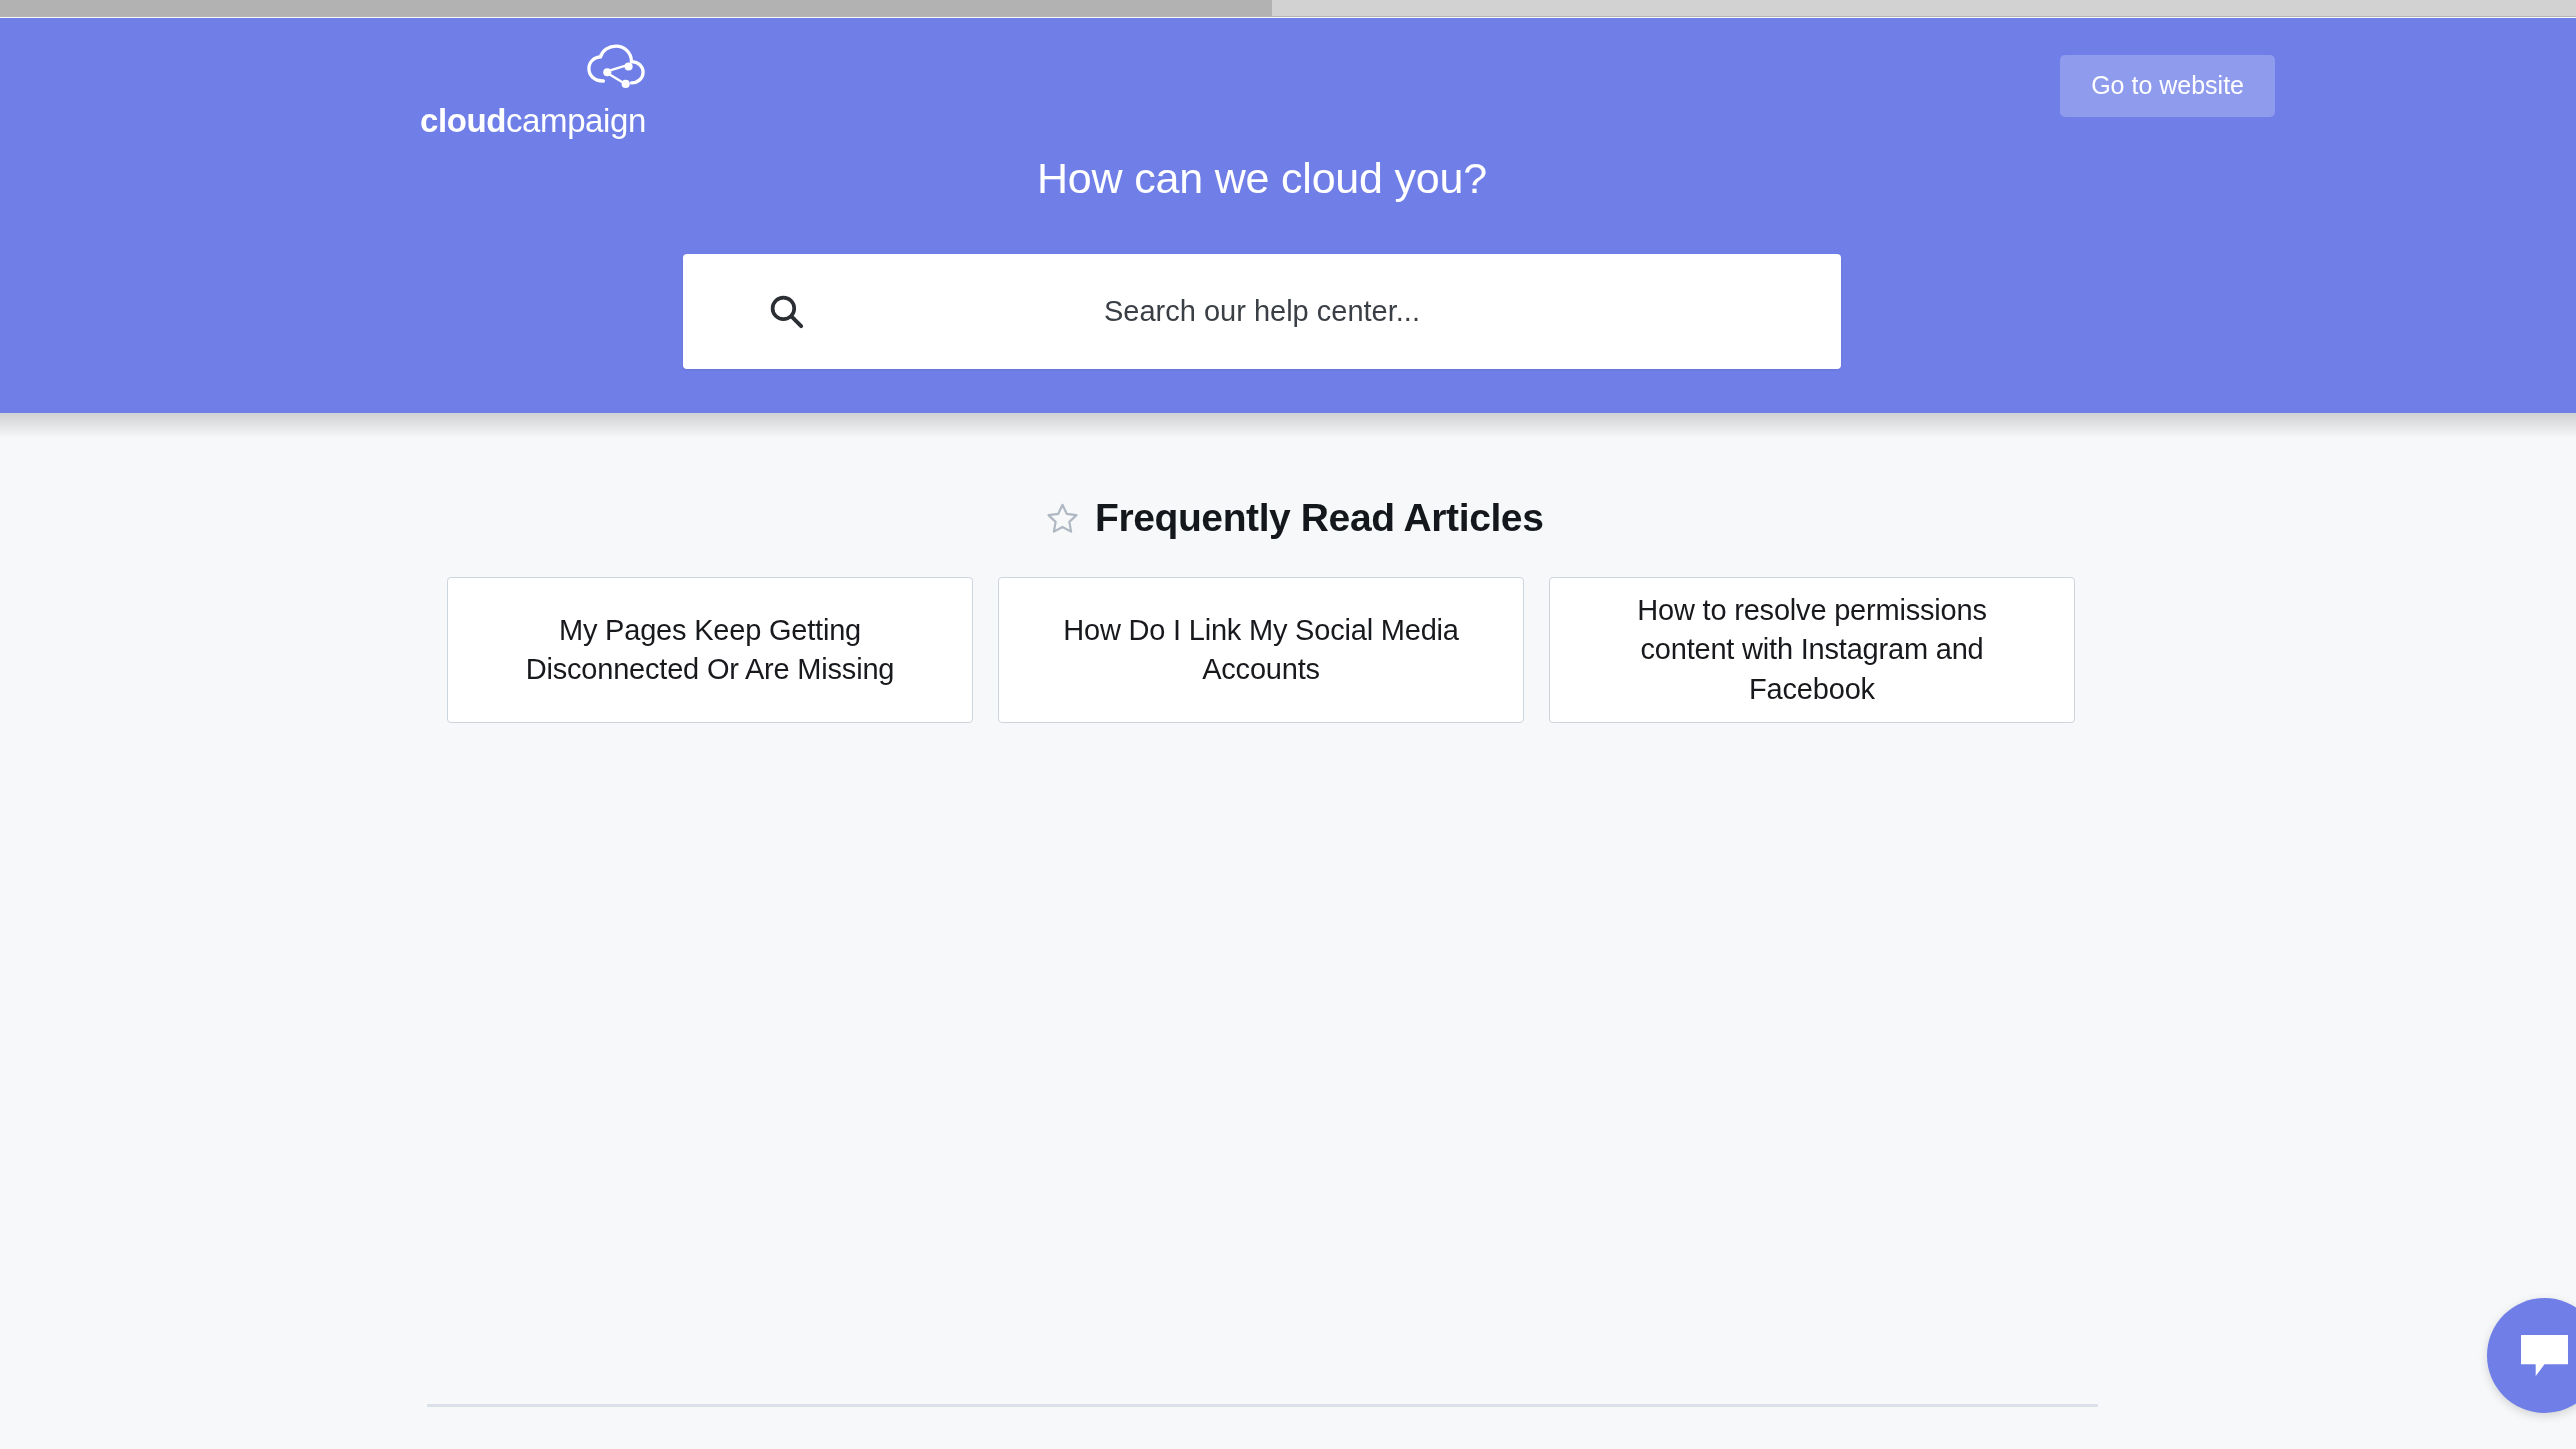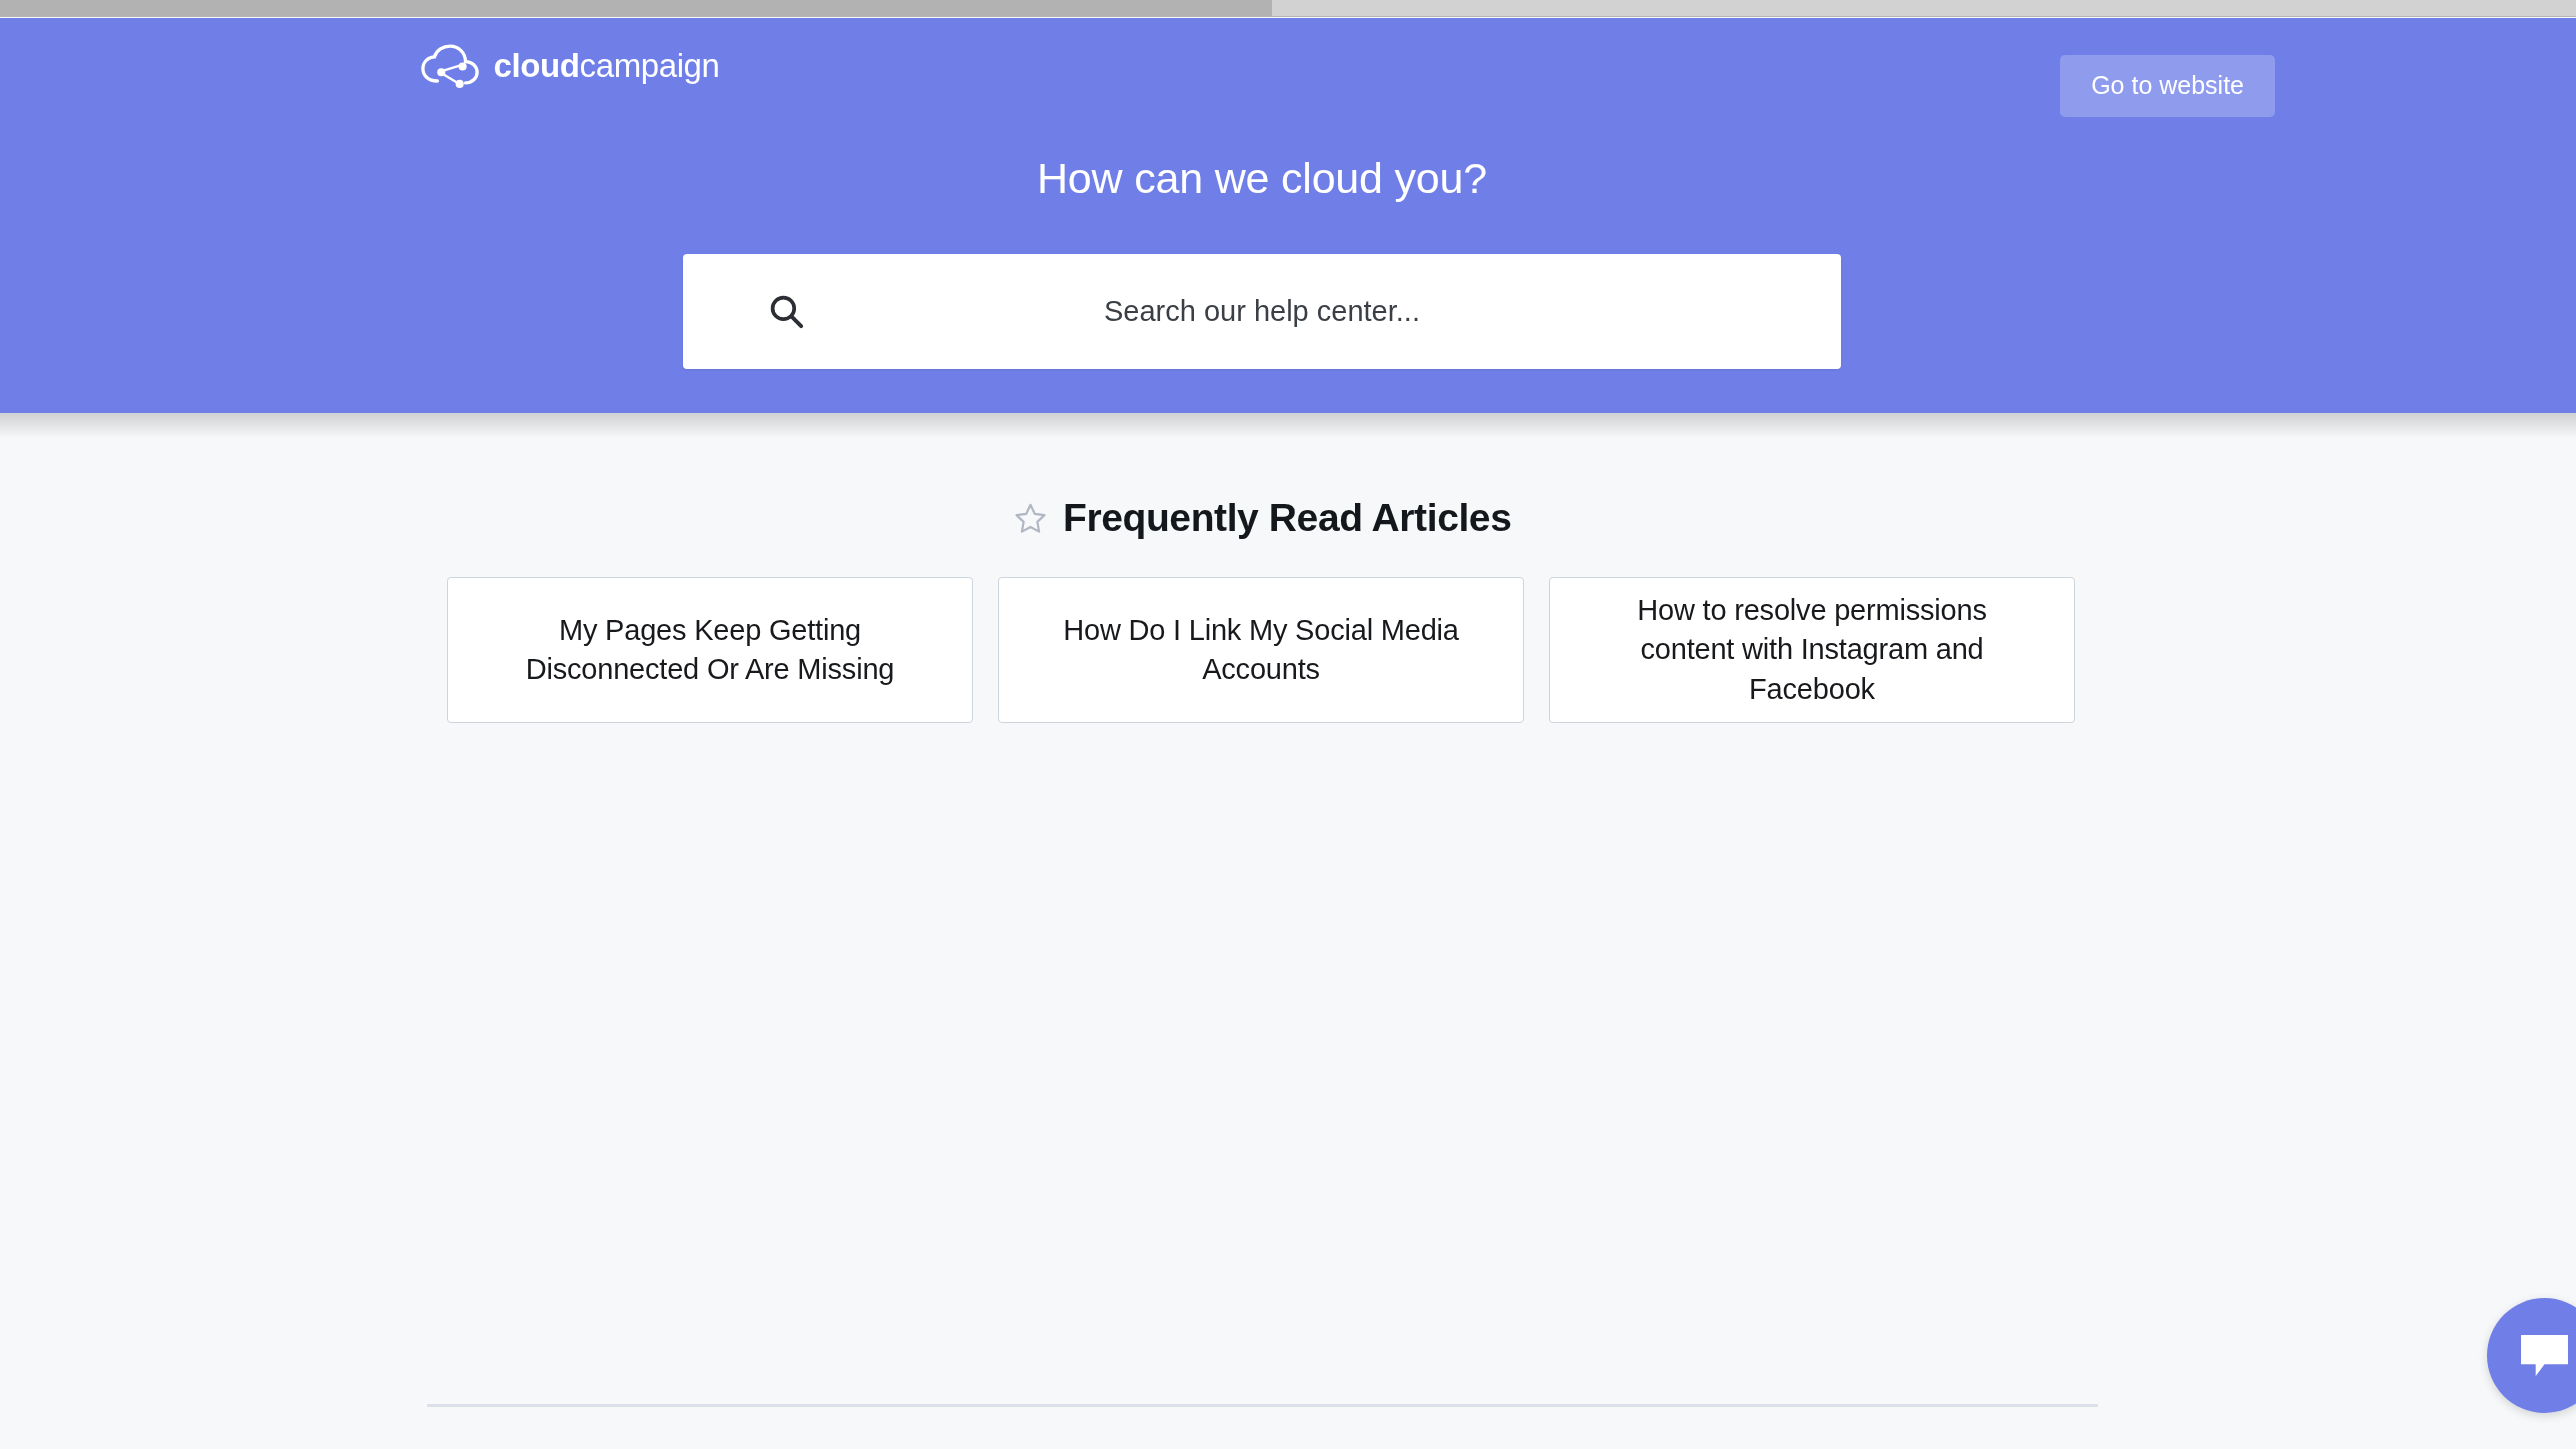--- a/index.html
+++ b/index.html
@@ -49,22 +49,23 @@
     height: 25px;
     background: linear-gradient(to bottom, rgba(0,0,0,0.16), rgba(0,0,0,0));
     pointer-events: none;
   }
 
   
   .brand {
     position: absolute;
     top: 26px; left: 420px;
     display: flex;
-    align-items: center;
+    align-items: flex-end;
     gap: 13.6px;
+    flex-direction: column;
   }
   .brand-mark { width: 60px; height: 45px; display: block; }
   .brand-text {
     font-size: 33px;
     color: #ffffff;
     letter-spacing: -0.4px;
     white-space: nowrap;
   }
   .brand-text b { font-weight: 700; }
   .brand-text span { font-weight: 400; }
@@ -138,20 +139,21 @@
 
   .section-heading {
     display: flex;
     align-items: center;
     justify-content: center;
     gap: 15.5px;
     font-size: 39px;
     font-weight: 700;
     color: #14181c;
     letter-spacing: -0.4px;
+    margin-left: 32px;
   }
   .star-icon { width: 35px; height: 35px; display: block; }
 
   
   .freq-section { position: absolute; top: 0; left: 0; width: 2524px; }
   .freq-heading { position: absolute; top: 83px; left: 0; width: 2524px; }
 
   .card-grid {
     position: absolute;
     left: 447px;

